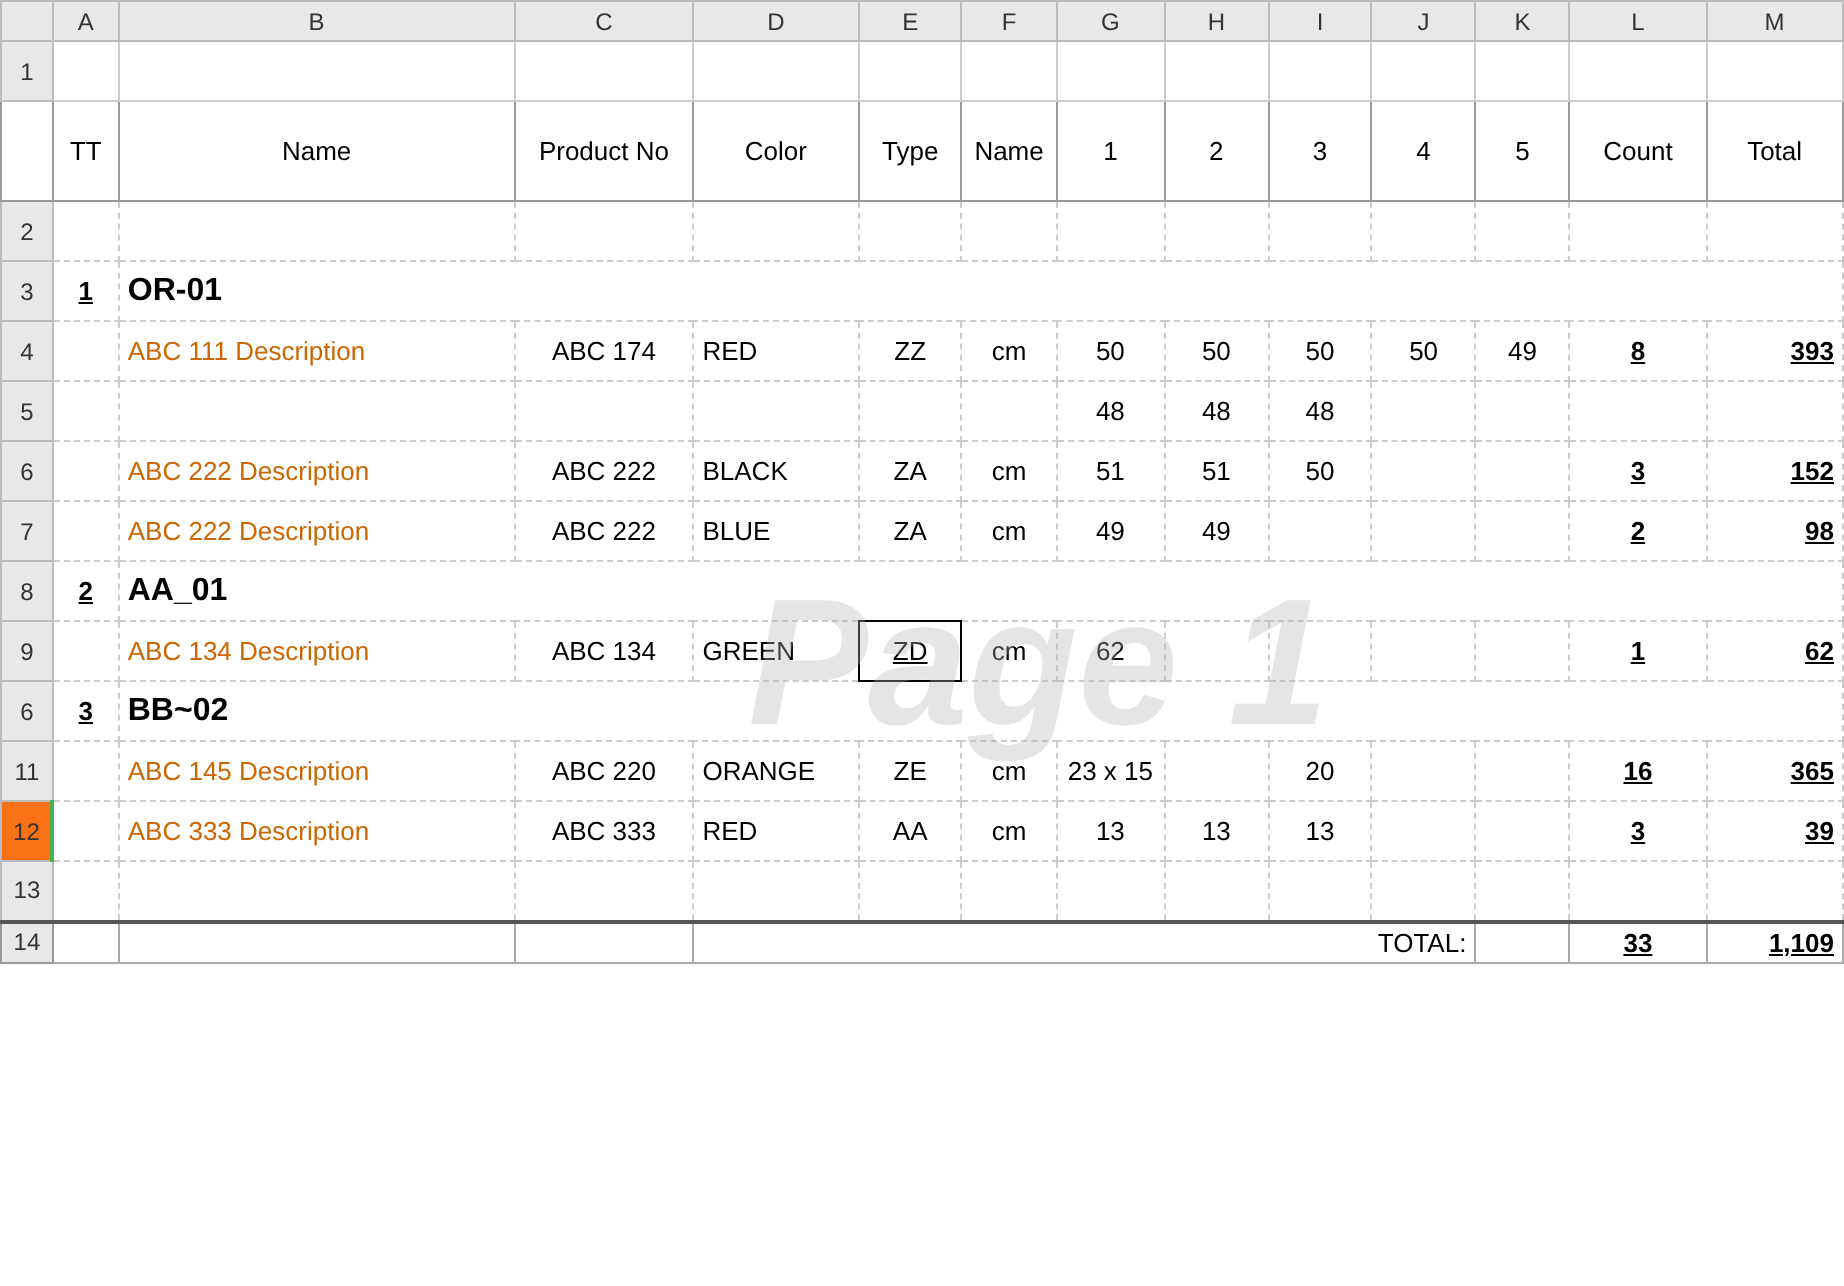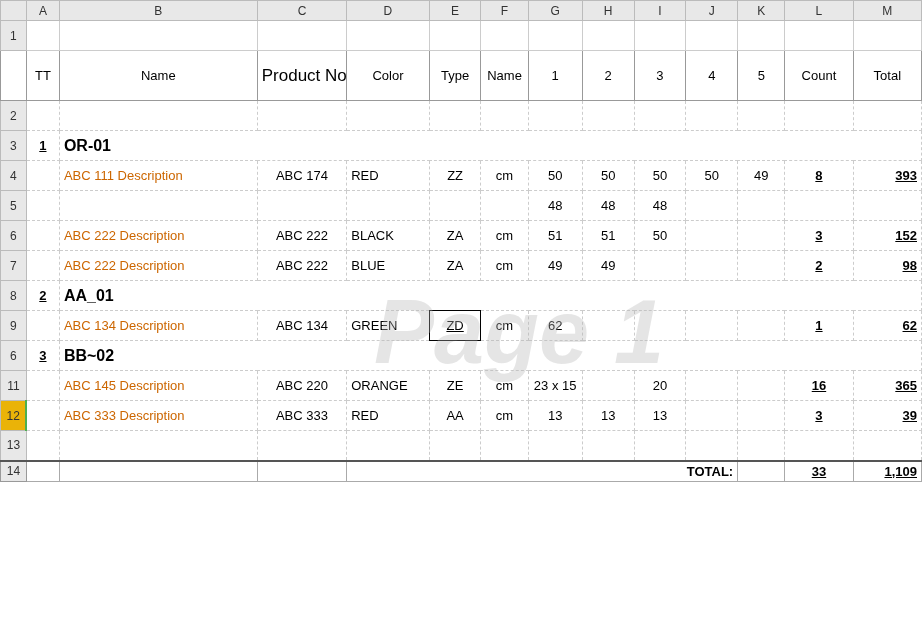--- a/index.html
+++ b/index.html
@@ -201,21 +201,21 @@
         <td class="cell solid"></td>
         <td class="cell solid"></td>
         <td class="cell solid"></td>
         <td class="cell solid"></td>
       </tr>
 
       <tr class="data-header">
         <td class="row-num solid"></td>
         <td class="cell solid cell-center">TT</td>
         <td class="cell solid cell-center">Name</td>
-        <td class="cell solid cell-center" style="font-size:17px;">Product No</td>
+        <td class="cell solid cell-center" style="font-size:13px;">Product No</td>
         <td class="cell solid cell-center">Color</td>
         <td class="cell solid cell-center">Type</td>
         <td class="cell solid cell-center">Name</td>
         <td class="cell solid cell-center">1</td>
         <td class="cell solid cell-center">2</td>
         <td class="cell solid cell-center">3</td>
         <td class="cell solid cell-center">4</td>
         <td class="cell solid cell-center">5</td>
         <td class="cell solid cell-center">Count</td>
         <td class="cell solid cell-center">Total</td>
@@ -378,21 +378,21 @@
         <td class="cell"></td>
         <td class="cell cell-center">
           <span class="underline-bold">16</span>
         </td>
         <td class="cell cell-right">
           <span class="underline-bold">365</span>
         </td>
       </tr>
 
       <tr class="row-h30">
-        <td class="row-num solid" style="background:#eab308;">12</td>
+        <td class="row-num solid" style="background:#f97316;">12</td>
         <td class="cell active-row"></td>
         <td class="cell orange-text">ABC 333 Description</td>
         <td class="cell cell-center">ABC 333</td>
         <td class="cell">RED</td>
         <td class="cell cell-center">AA</td>
         <td class="cell cell-center">cm</td>
         <td class="cell cell-center">13</td>
         <td class="cell cell-center">13</td>
         <td class="cell cell-center">13</td>
         <td class="cell"></td>
@@ -420,21 +420,21 @@
         <td class="cell"></td>
         <td class="cell"></td>
         <td class="cell"></td>
       </tr>
 
       <tr class="total-row">
         <td class="row-num solid">14</td>
         <td class="cell" style="border:1px solid #aaa; border-top:2px solid #555;"></td>
         <td class="cell" style="border:1px solid #aaa; border-top:2px solid #555;"></td>
         <td class="cell" style="border:1px solid #aaa; border-top:2px solid #555;"></td>
-        <td class="cell cell-right" colspan="7" style="border:1px solid #aaa; border-top:2px solid #555; font-weight:bold;">TOTAL:</td>
+        <td class="cell cell-right" colspan="7" style="border:1px solid #aaa; border-top:2px solid #555; font-weight:normal;">TOTAL:</td>
         <td class="cell" style="border:1px solid #aaa; border-top:2px solid #555;"></td>
         <td class="cell cell-center" style="border:1px solid #aaa; border-top:2px solid #555;">
           <span class="underline-bold">33</span>
         </td>
         <td class="cell cell-right" style="border:1px solid #aaa; border-top:2px solid #555;">
           <span class="underline-bold">1,109</span>
         </td>
       </tr>
     </tbody>
   </table>

